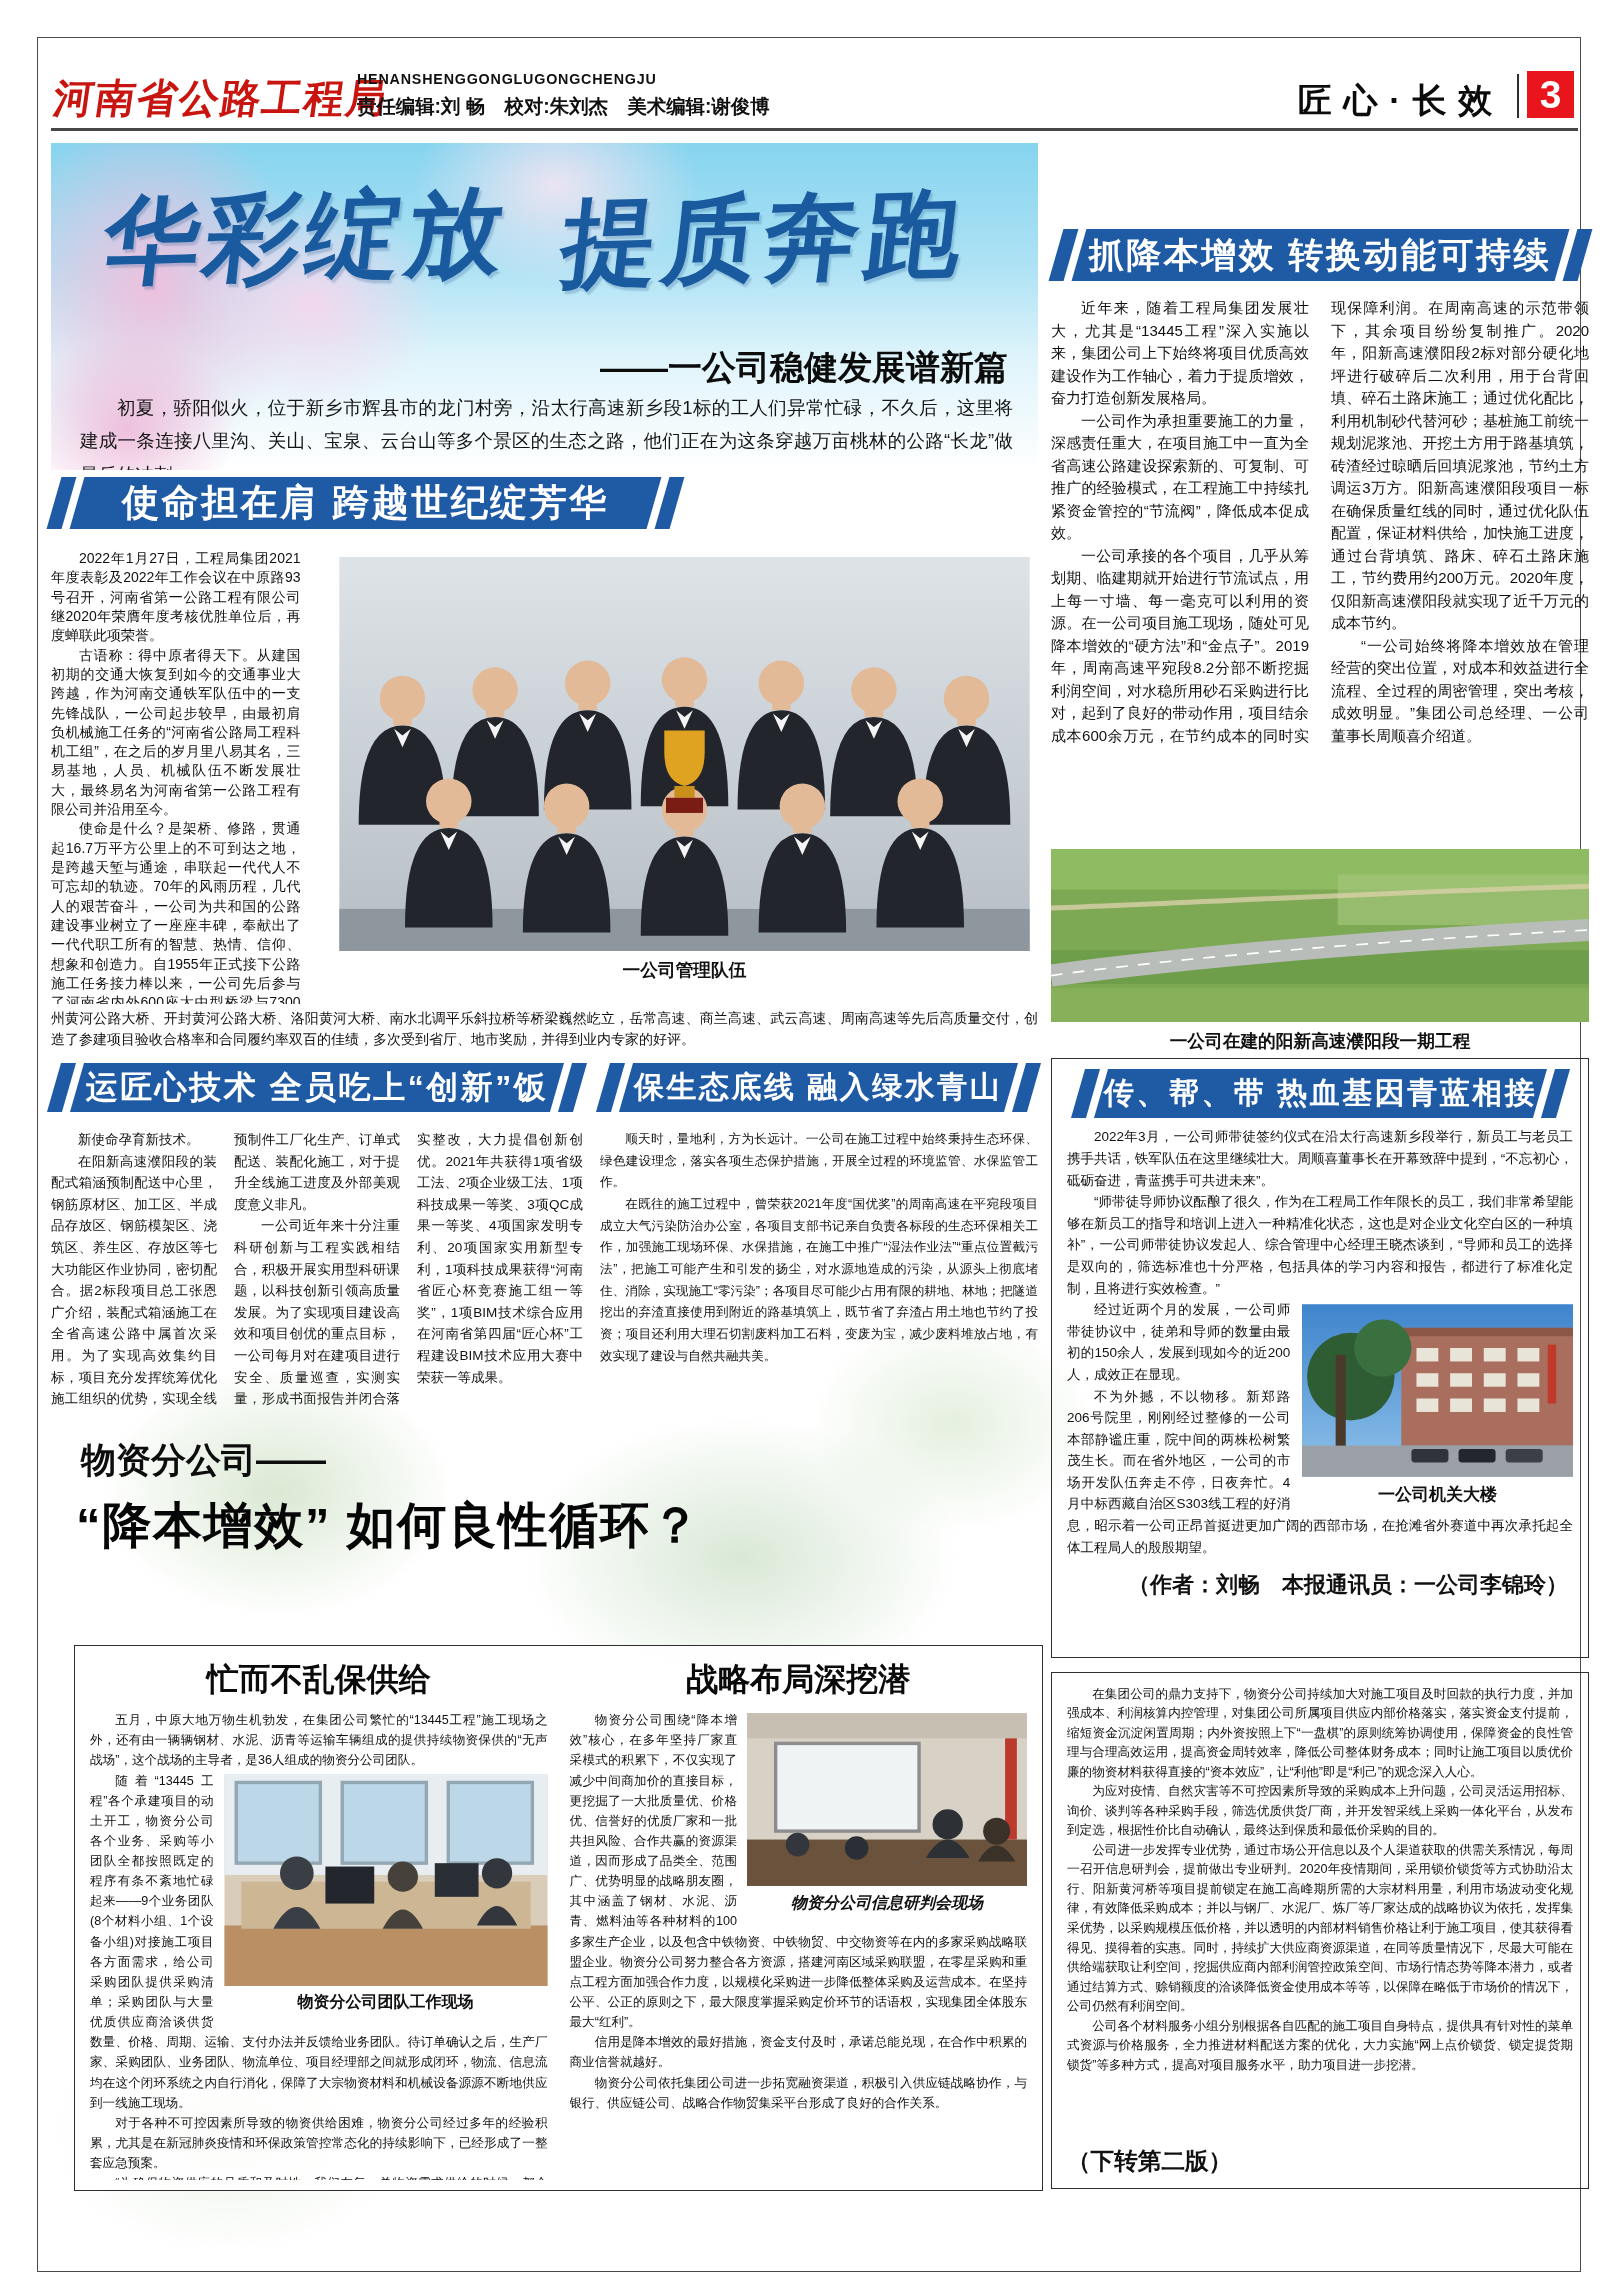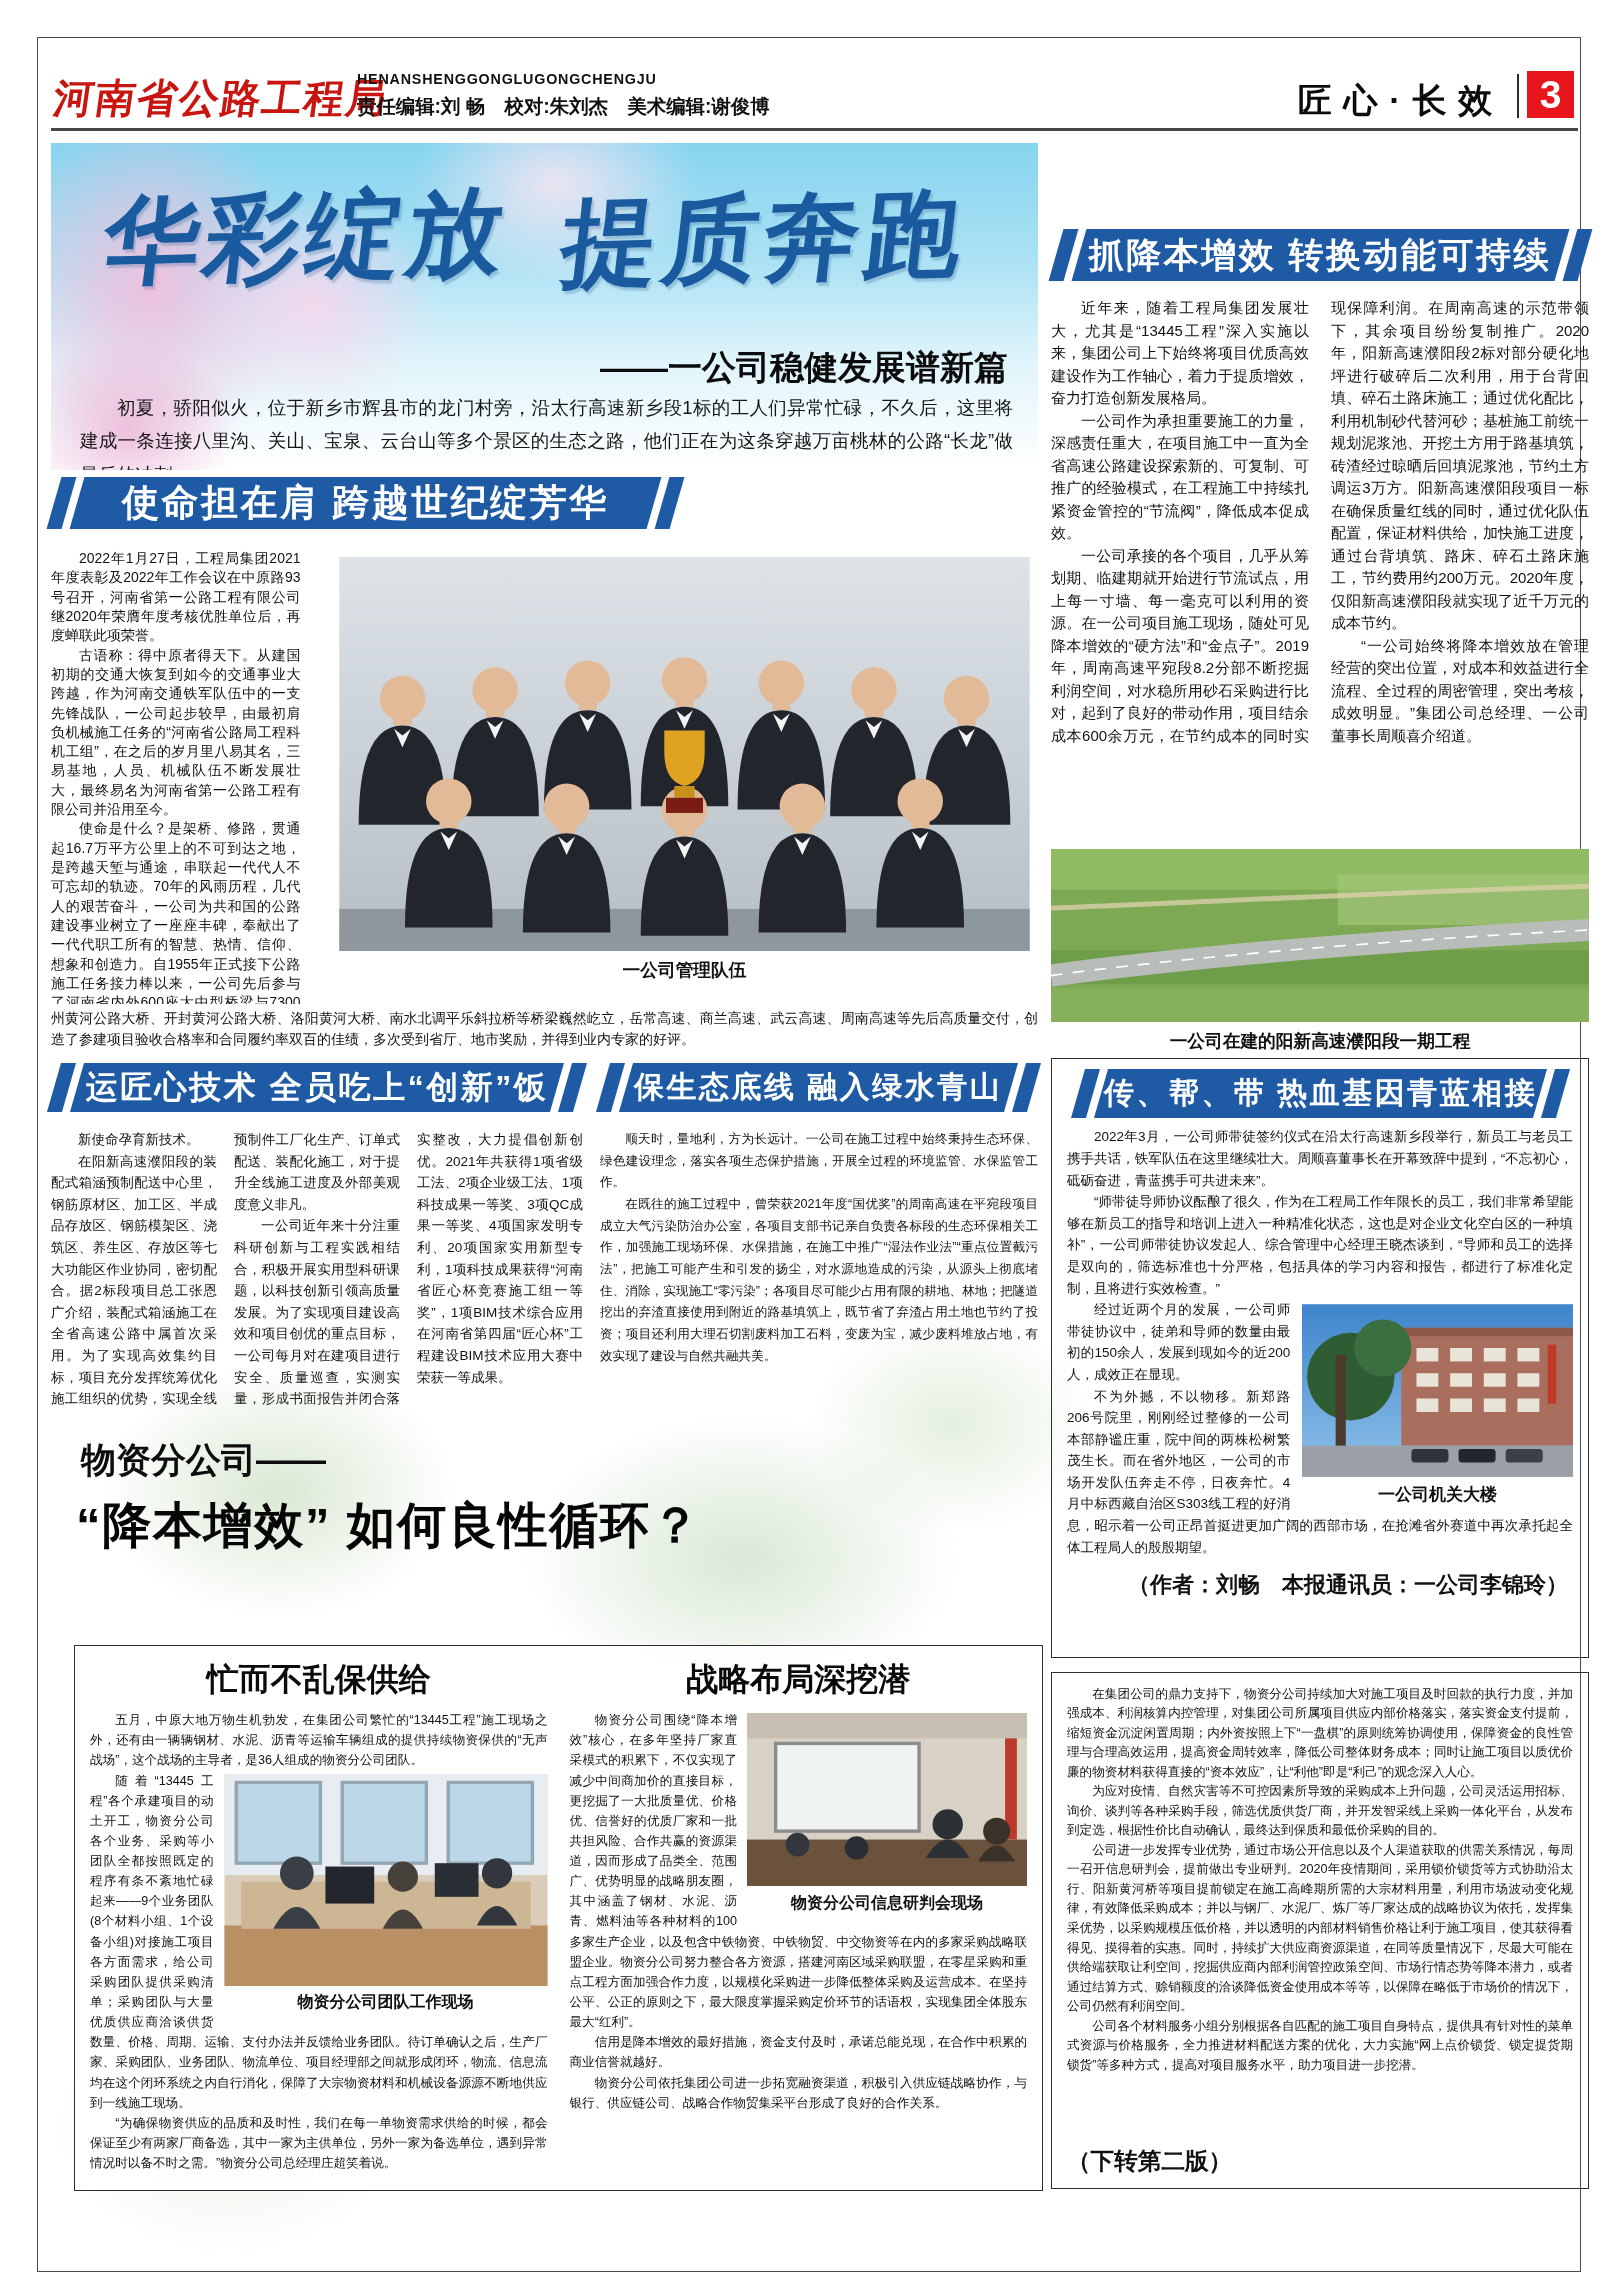--- a/index.html
+++ b/index.html
@@ -290,27 +290,28 @@
             <circle cx="86" cy="118" r="20" fill="#3a3f46"></circle>
             <path d="M58 184 q28 -52 56 0 z" fill="#3a3f46"></path>
             <circle cx="212" cy="122" r="18" fill="#46413a"></circle>
             <path d="M188 184 q24 -46 48 0 z" fill="#46413a"></path>
             <circle cx="324" cy="118" r="18" fill="#33373d"></circle>
             <path d="M300 180 q24 -46 48 0 z" fill="#33373d"></path>
           </svg>
           <figcaption>物资分公司团队工作现场</figcaption>
         </figure>
         <p>随着“13445工程”各个承建项目的动土开工，物资分公司各个业务、采购等小团队全都按照既定的程序有条不紊地忙碌起来——9个业务团队(8个材料小组、1个设备小组)对接施工项目各方面需求，给公司采购团队提供采购清单；采购团队与大量优质供应商洽谈供货数量、价格、周期、运输、支付办法并反馈给业务团队。待订单确认之后，生产厂家、采购团队、业务团队、物流单位、项目经理部之间就形成闭环，物流、信息流均在这个闭环系统之内自行消化，保障了大宗物资材料和机械设备源源不断地供应到一线施工现场。</p>
+        <p>对于各种不可控因素所导致的物资供给困难，物资分公司经过多年的经验积累，尤其是在新冠肺炎疫情和环保政策管控常态化的持续影响下，已经形成了一整套应急预案。</p>
         <p>“为确保物资供应的品质和及时性，我们在每一单物资需求供给的时候，都会保证至少有两家厂商备选，其中一家为主供单位，另外一家为备选单位，遇到异常情况时以备不时之需。”物资分公司总经理庄超笑着说。</p>
       </div>
     </div>
     <div class="half">
       <h3>战略布局深挖潜</h3>
       <div class="body justify">
-        <figure class="strategy-fig" style="margin:3.4px 0 3.4px 10px;">
+        <figure class="strategy-fig" style="margin:3.4px 0 3.4px 10px;font-style:italic;">
           <svg viewBox="0 0 332 205" width="280" height="173">
             <rect width="332" height="205" fill="#d8d2c6"></rect>
             <rect x="0" y="0" width="332" height="30" fill="#c6bfb2"></rect>
             <rect x="34" y="36" width="170" height="104" fill="#f0f3f4" stroke="#8d8d8d" stroke-width="4"></rect>
             <rect x="306" y="30" width="14" height="120" fill="#bb3a2c"></rect>
             <rect x="0" y="150" width="332" height="55" fill="#6a523c"></rect>
             <circle cx="238" cy="132" r="18" fill="#2d3136"></circle>
             <path d="M212 172 q26 -44 52 0 z" fill="#2d3136"></path>
             <circle cx="296" cy="140" r="16" fill="#3a3228"></circle>
             <path d="M274 176 q22 -38 44 0 z" fill="#3a3228"></path>

